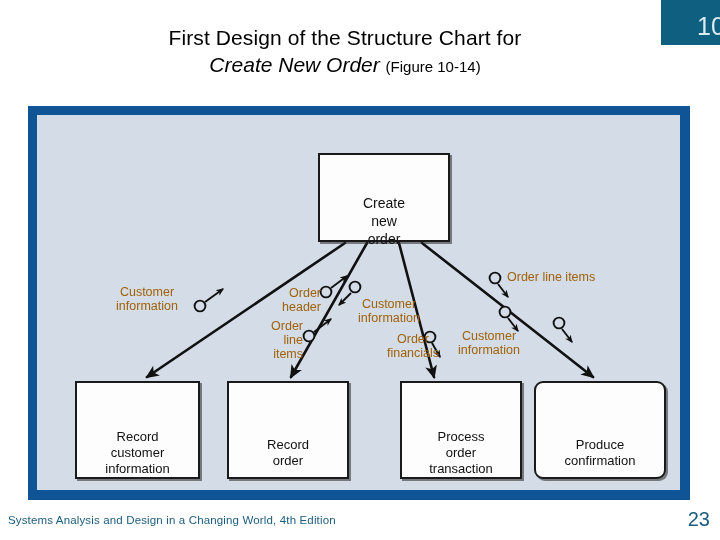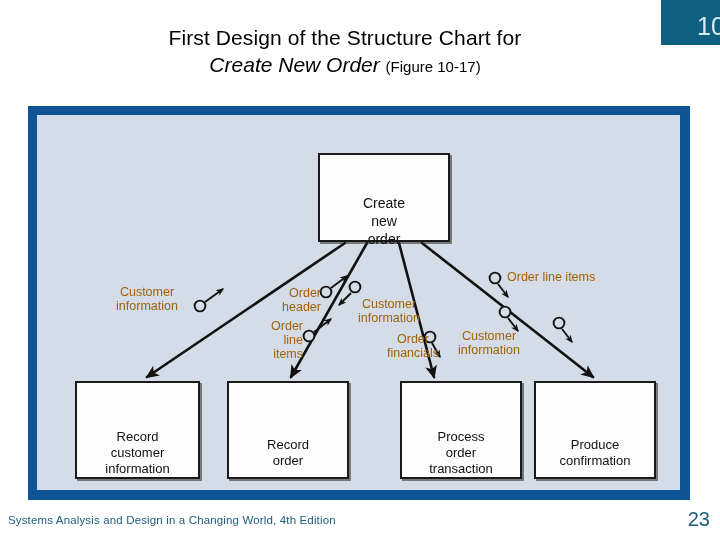--- a/index.html
+++ b/index.html
@@ -112,21 +112,21 @@
     line-height: 16px;
     padding: 2px 4px;
     white-space: pre-line;
     margin-top: 46px;
   }
   #box-root { left: 281px; top: 38px; width: 132px; height: 89px; }
   #box-root .lbl { font-size: 14px; line-height: 18px; }
   #box-record-customer { left: 38px; top: 266px; width: 125px; height: 98px; }
   #box-record-order    { left: 190px; top: 266px; width: 122px; height: 98px; }
   #box-process-order   { left: 363px; top: 266px; width: 122px; height: 98px; }
-  #box-produce-conf    { left: 497px; top: 266px; width: 122px; height: 98px; }
+  #box-produce-conf    { left: 497px; top: 266px; width: 132px; height: 98px; border-radius: 9px; }
 
   
   .couple-label {
     position: absolute;
     color: #a16207;
     font-size: 12.5px;
     line-height: 14px;
     white-space: pre-line;
     z-index: 4;
   }
@@ -163,21 +163,21 @@
 </head>
 <body>
 
 <div id="slide-badge">
   <div class="num">10</div>
 </div>
 
 <div id="title-block">
   <div id="title-line-1">First Design of the Structure Chart for</div>
   <div id="title-line-2">
-    <span class="ital">Create New Order</span><span>&nbsp;</span><span class="figref">(Figure 10-17)</span>
+    <span class="ital">Create New Order</span><span>&nbsp;</span><span class="figref">(Figure 10-14)</span>
   </div>
 </div>
 
 <div id="diagram-frame">
   <div id="diagram-canvas">
 
     <svg id="diagram-svg" viewBox="0 0 643 375" preserveAspectRatio="none">
       <defs>
         <marker id="arrow-solid" viewBox="0 0 10 10" refX="8.5" refY="5" markerWidth="5.2" markerHeight="5.2" orient="auto-start-reverse">
           <path d="M 0 0.6 L 10 5 L 0 9.4 L 2.6 5 Z" fill="#111111"></path>

